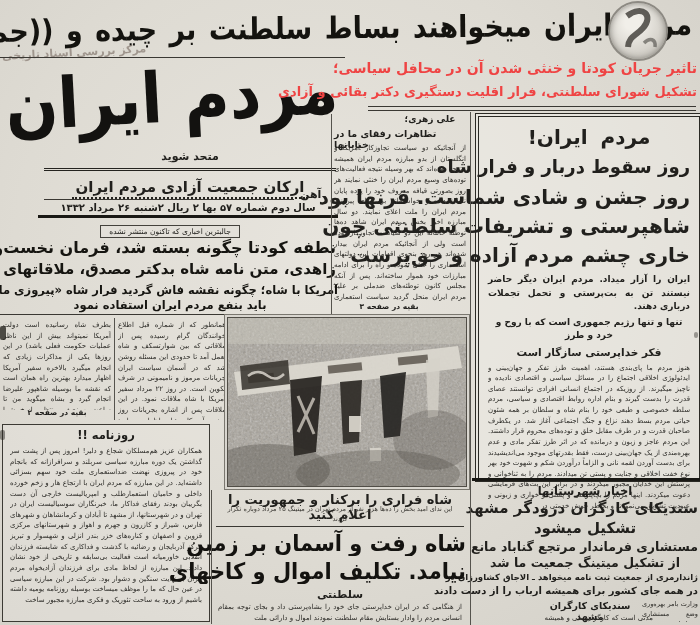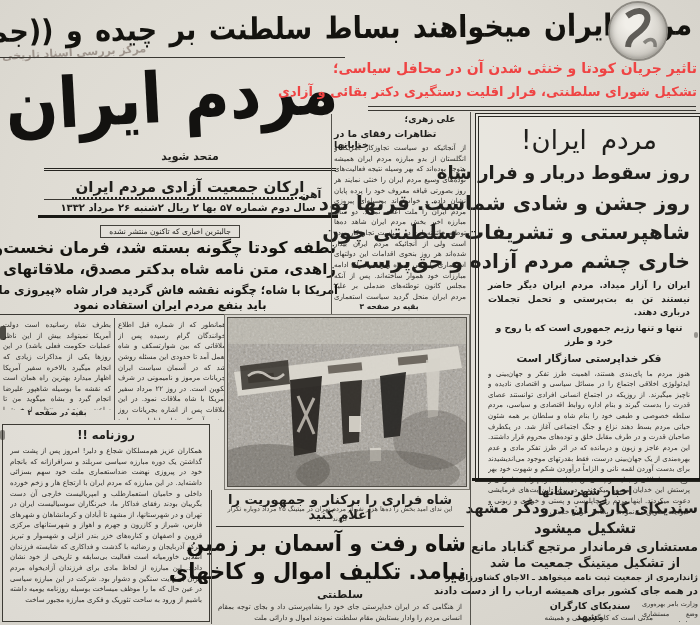--- a/index.html
+++ b/index.html
@@ -46,21 +46,21 @@
     display:inline-block;border:1px solid #44423c;font-size:7.5px;padding:1px 8px;background:#e3e0d9;
   }
   .headline-lg{font-size:16px;font-weight:bold;text-align:center;white-space:nowrap;color:#161511;}
   .headline-md{font-size:11.5px;font-weight:bold;text-align:center;white-space:nowrap;color:#161511;}
   .box-right{
     border:4px double #2a2924;background:rgba(240,238,231,.5);padding:4px 9px 2px;
   }
   .box-left{
     border:1.5px solid #3c3a34;padding:3px 7px;background:rgba(235,233,226,.35);
   }
-  .bx-t1{font-size:26px;font-weight:normal;text-align:center;word-spacing:6px;}
+  .bx-t1{font-size:20px;font-weight:bold;text-align:center;word-spacing:6px;}
   .bx-t2{font-size:18px;font-weight:bold;text-align:center;white-space:nowrap;}
   .bx-t3{font-size:20px;font-weight:bold;text-align:center;white-space:nowrap;}
   .bx-m{font-size:9px;font-weight:bold;text-align:justify;line-height:1.5;}
   .bx-m2{font-size:10.5px;font-weight:bold;text-align:center;}
   .prov-h{font-size:11.5px;font-weight:bold;text-align:center;letter-spacing:1px;}
   .prov-1{font-size:15px;font-weight:bold;text-align:center;white-space:nowrap;}
   .prov-2{font-size:12.5px;font-weight:bold;text-align:center;white-space:nowrap;}
   .prov-3{font-size:8.5px;font-weight:bold;text-align:center;white-space:nowrap;}
   .prov-4{font-size:10px;font-weight:bold;text-align:center;white-space:nowrap;}
   .caption{font-size:13px;font-weight:bold;text-align:center;}

